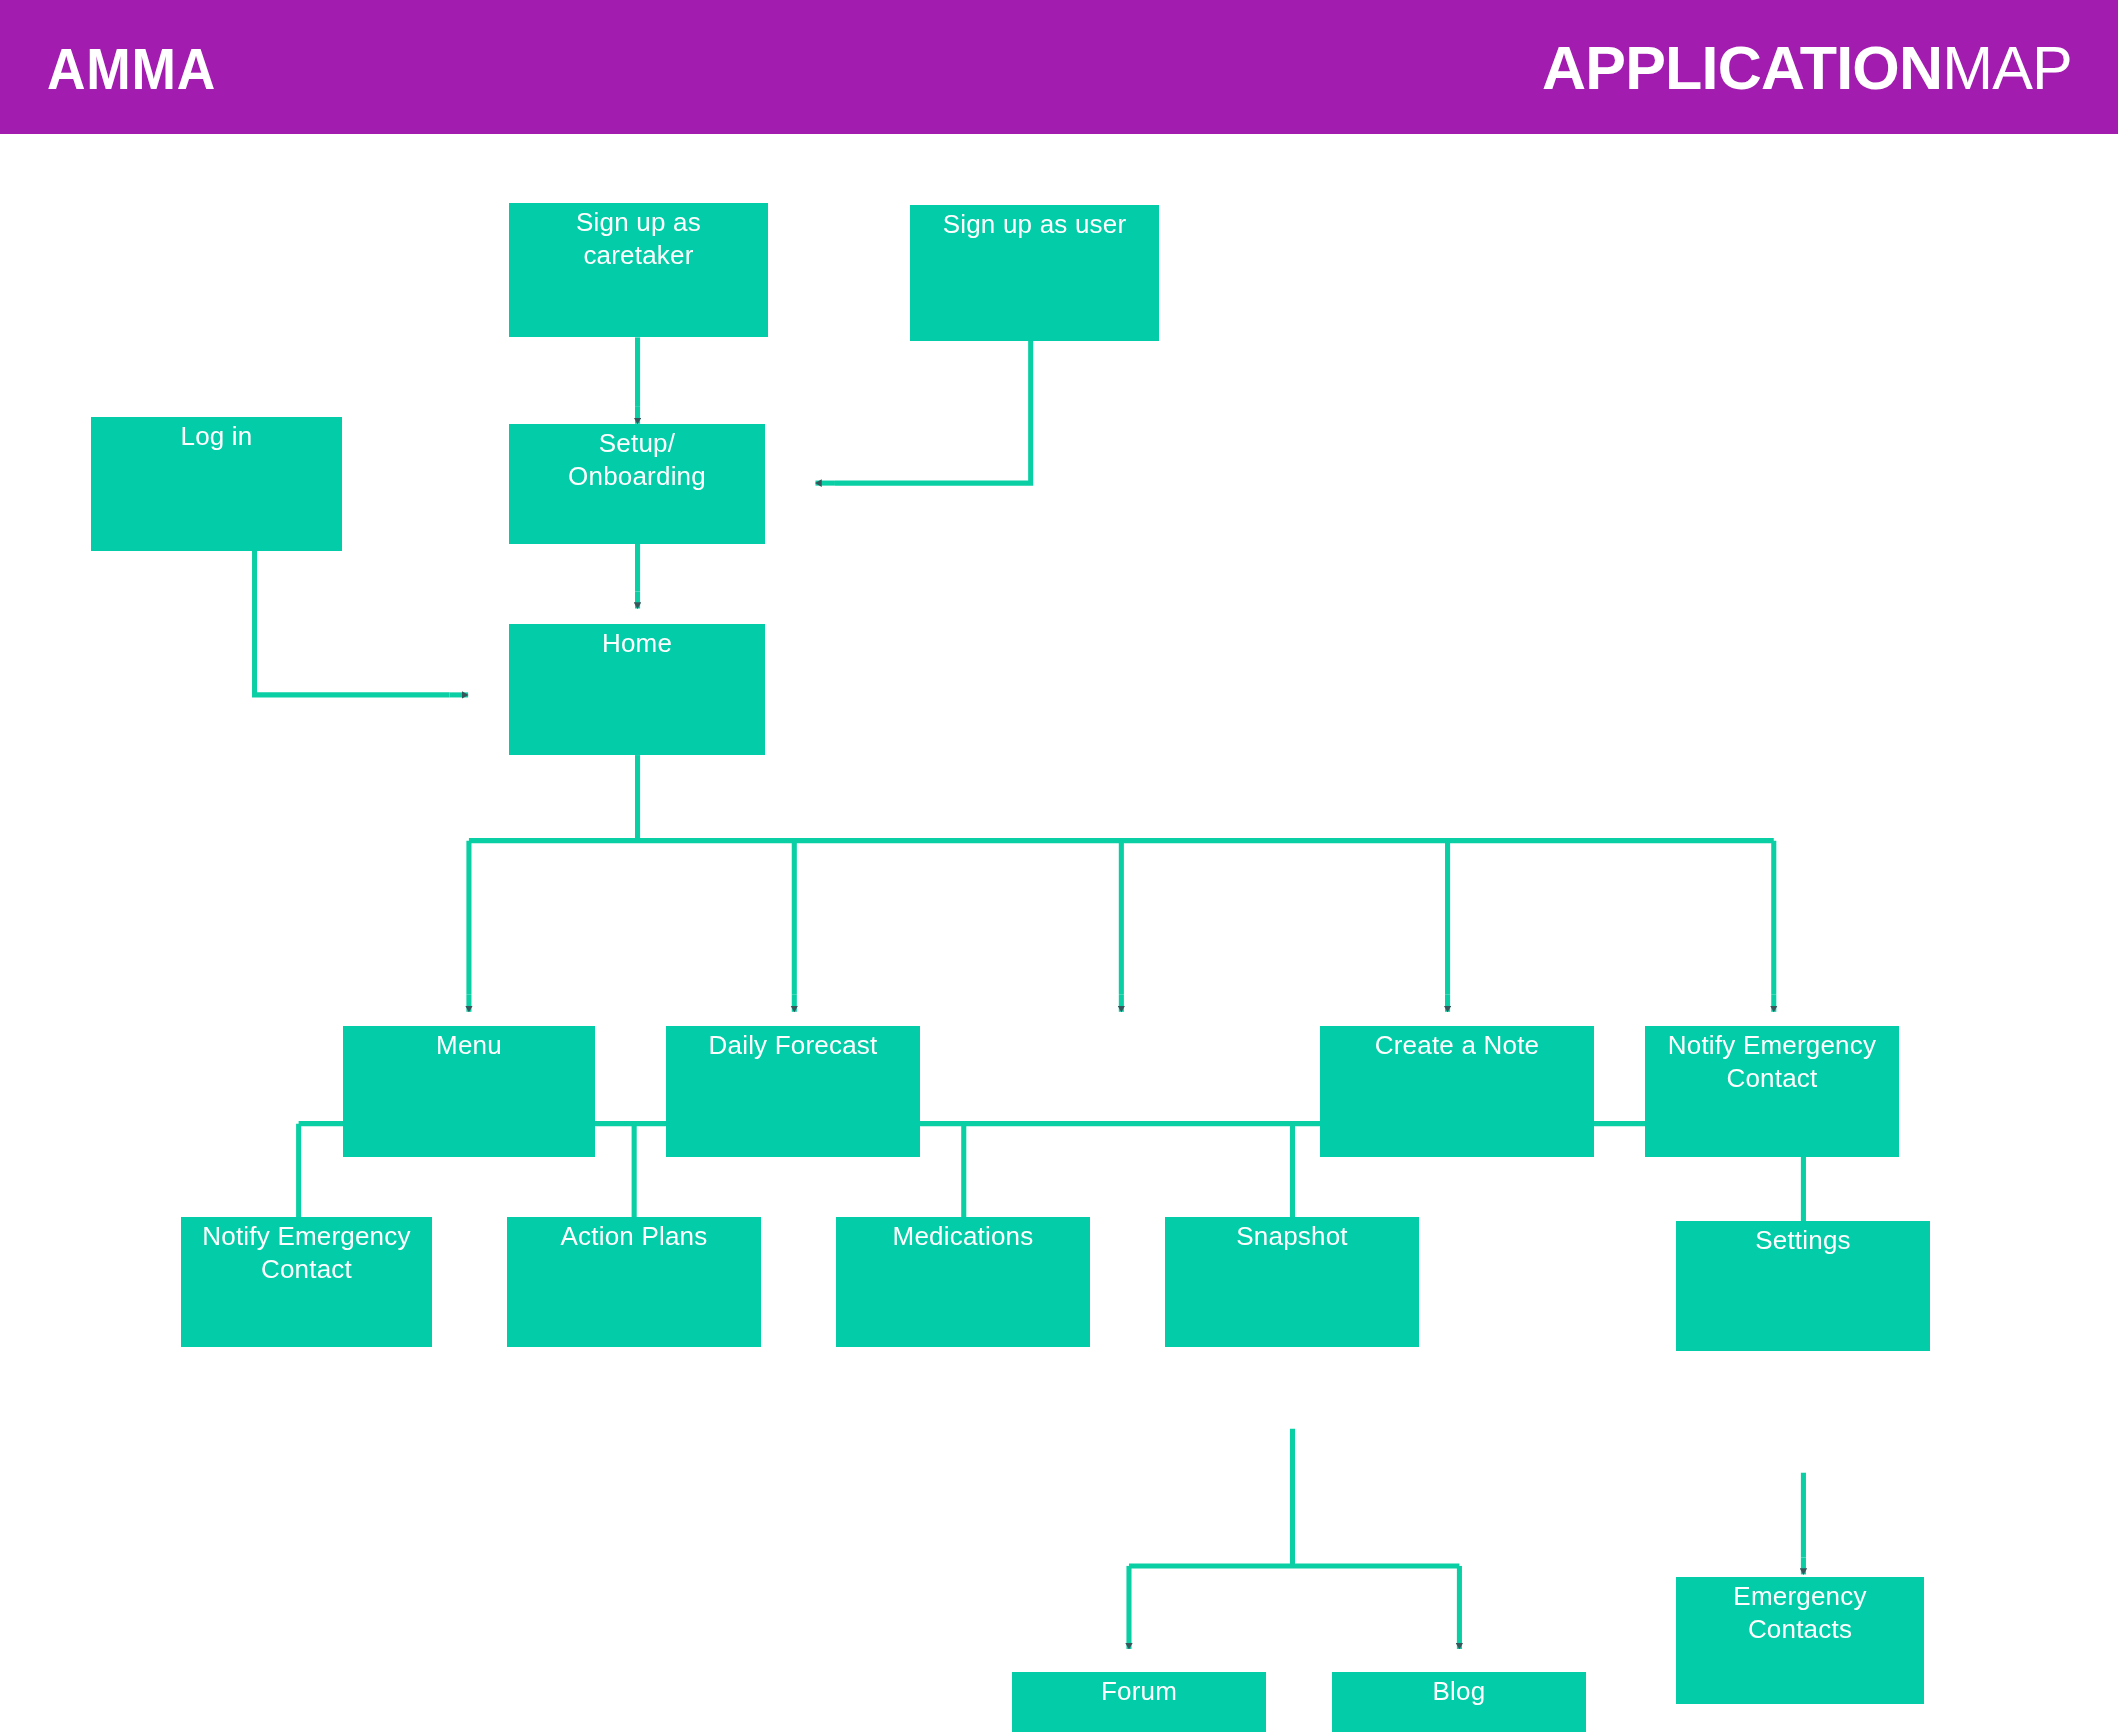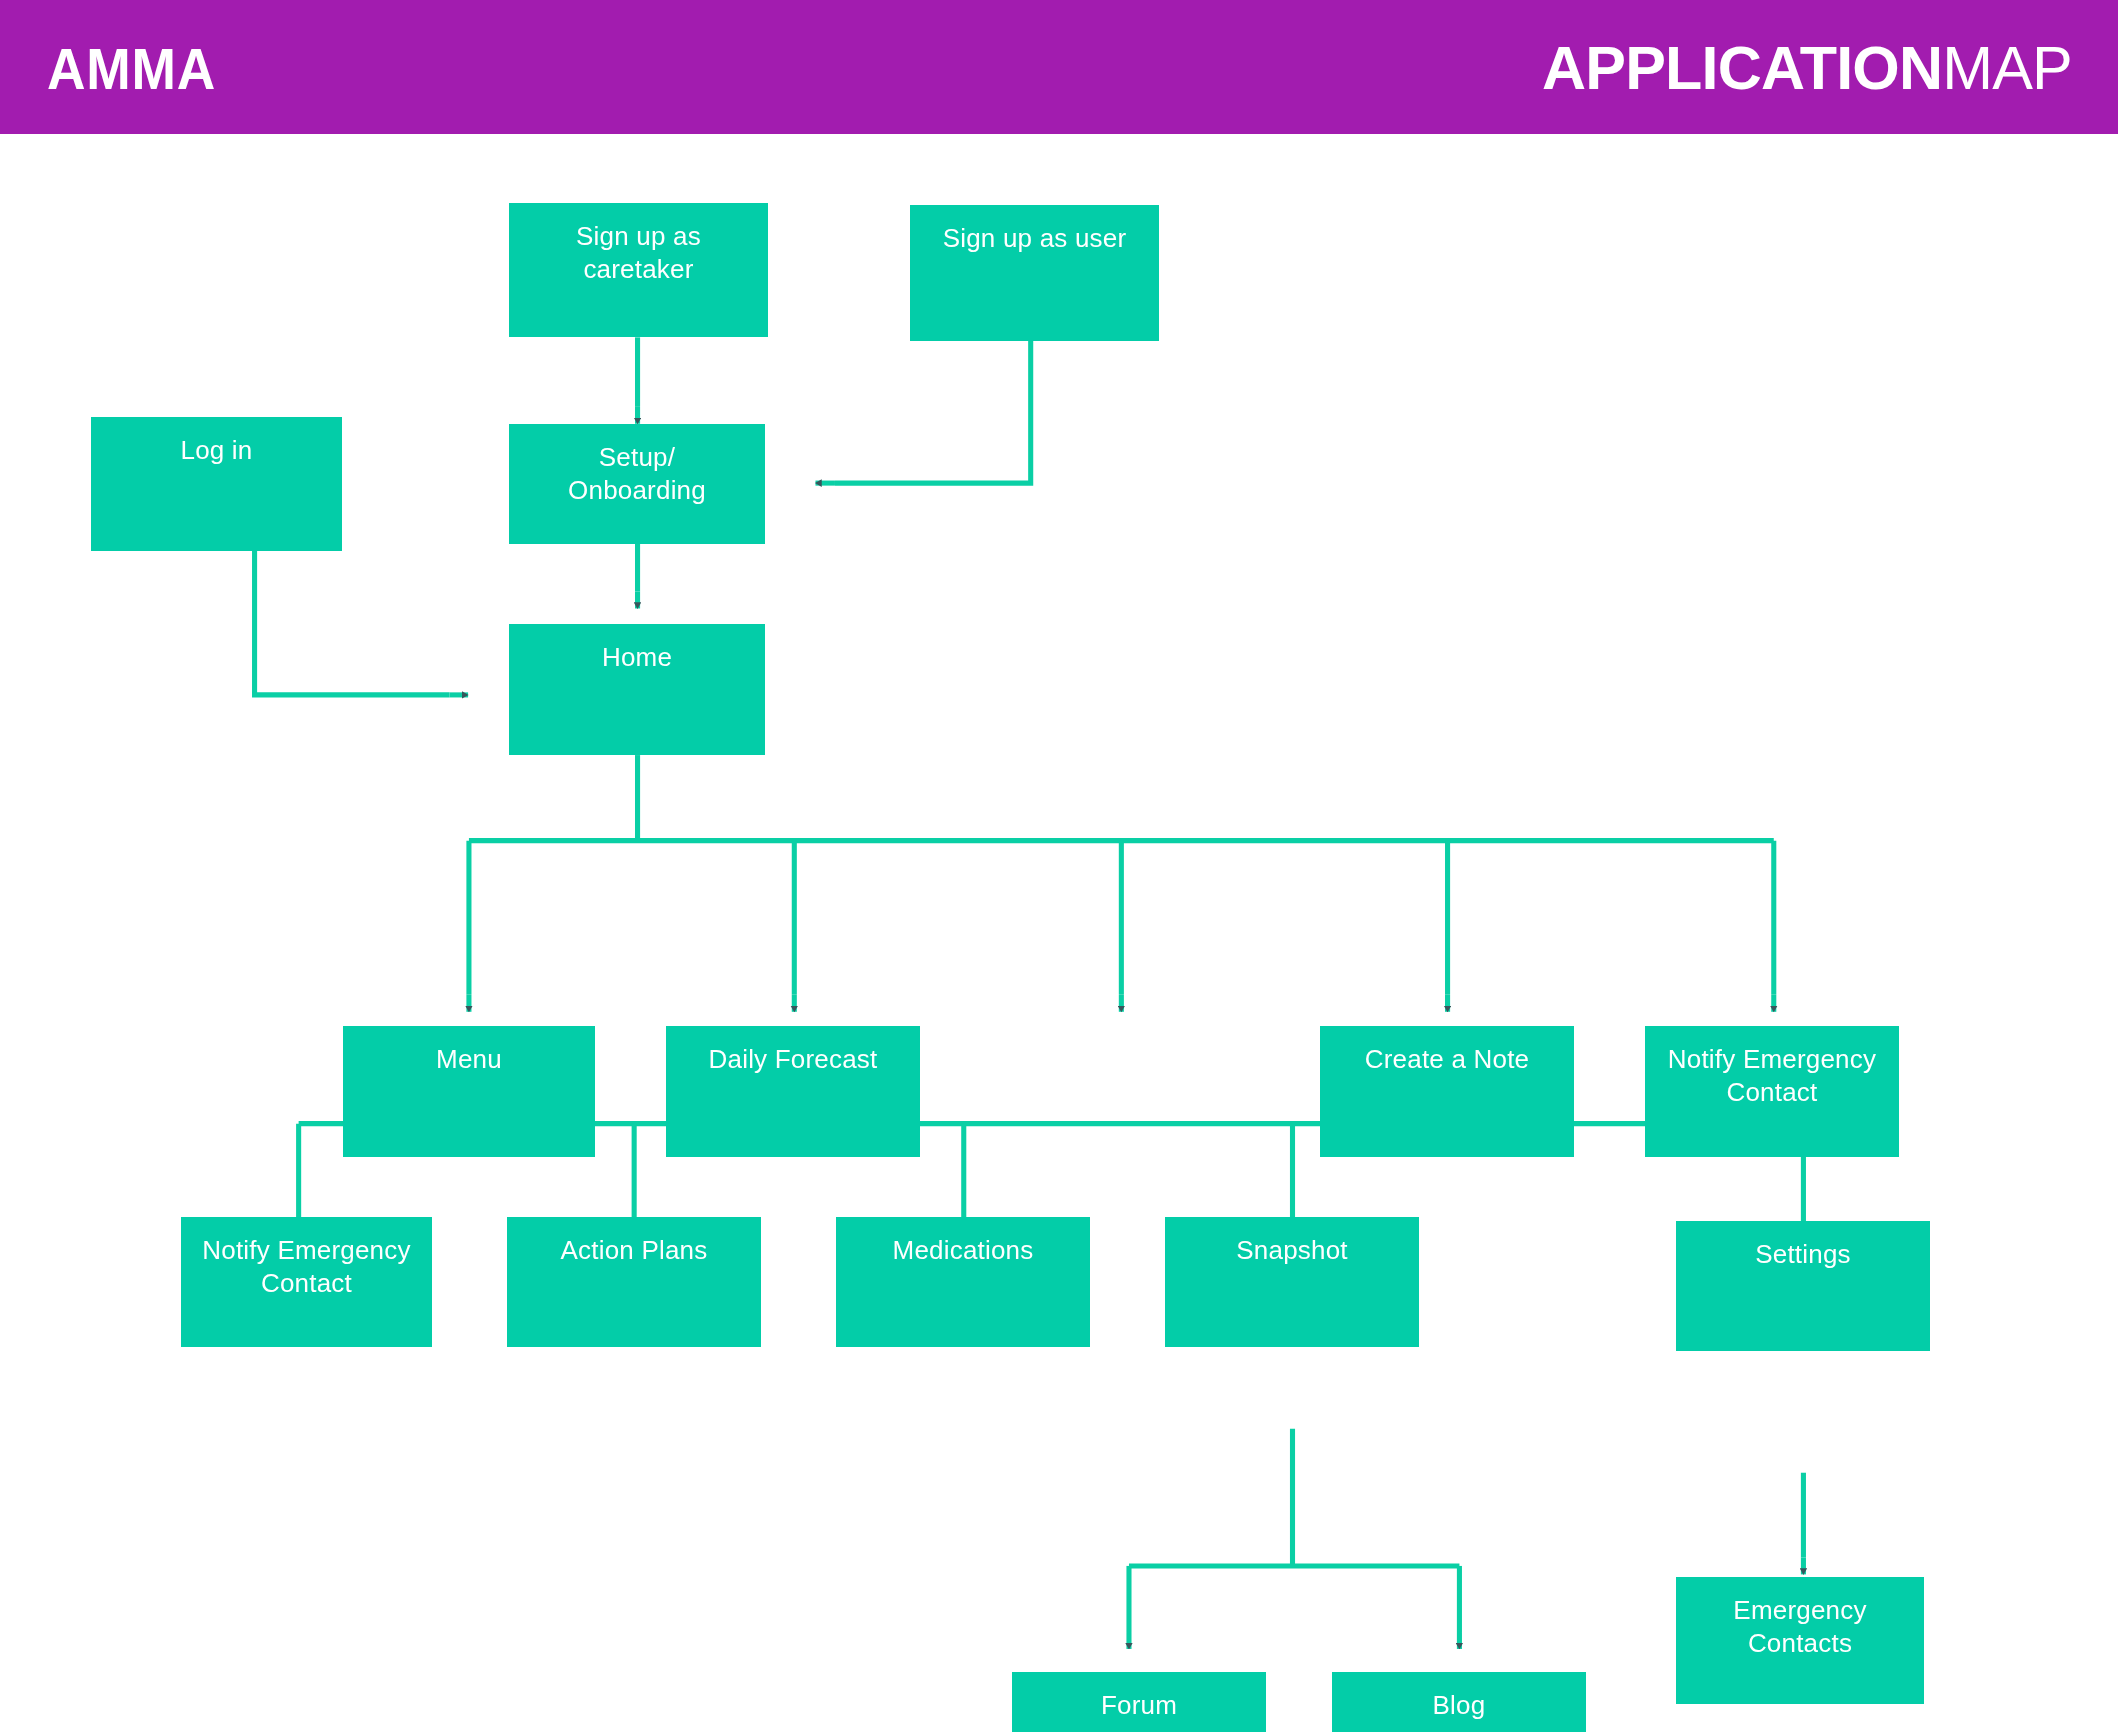--- a/index.html
+++ b/index.html
@@ -85,21 +85,21 @@
   
   .node {
     position: absolute;
     background: #03CDA8;
     color: #ffffff;
     box-sizing: border-box;
     display: flex;
     justify-content: center;
     align-items: flex-start;
     text-align: center;
-    padding: 17px 12px 0 12px;
+    padding: 3px 12px 0 12px;
     font-family: "Liberation Sans", sans-serif;
     font-size: 26px;
     line-height: 1.28;
     font-weight: normal;
     letter-spacing: 0.2px;
   }
   .node span { display: block; }
 </style>
 </head>
 <body>
@@ -224,21 +224,21 @@
       </div>
     </div>
 
     <div class="node" style="left:666px; top:892px; width:254px; height:131px;">
       <div>
         <span>Daily Forecast</span>
       </div>
     </div>
 
 
-    <div class="node" style="left:1320px; top:892px; width:254px; height:131px;">
+    <div class="node" style="left:1320px; top:892px; width:274px; height:131px;">
       <div>
         <span>Create a Note</span>
       </div>
     </div>
 
     <div class="node" style="left:1645px; top:892px; width:254px; height:131px;">
       <div>
         <span>Notify Emergency</span>
         <span>Contact</span>
       </div>

